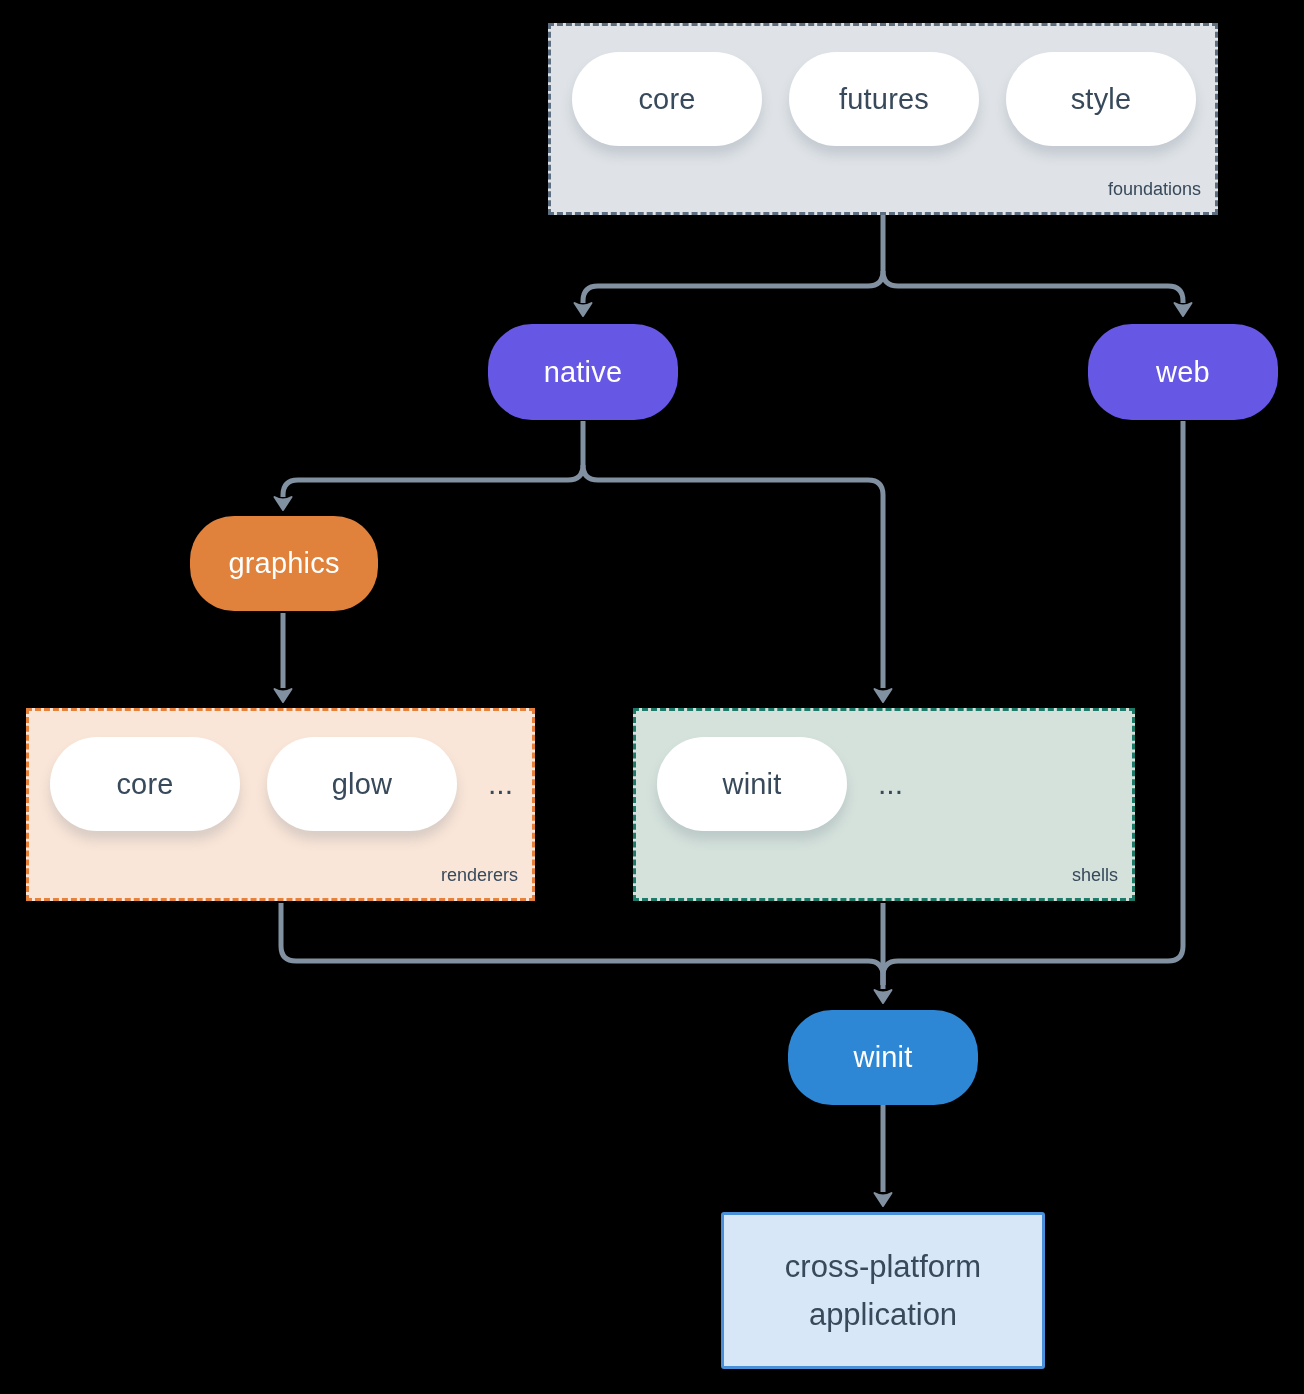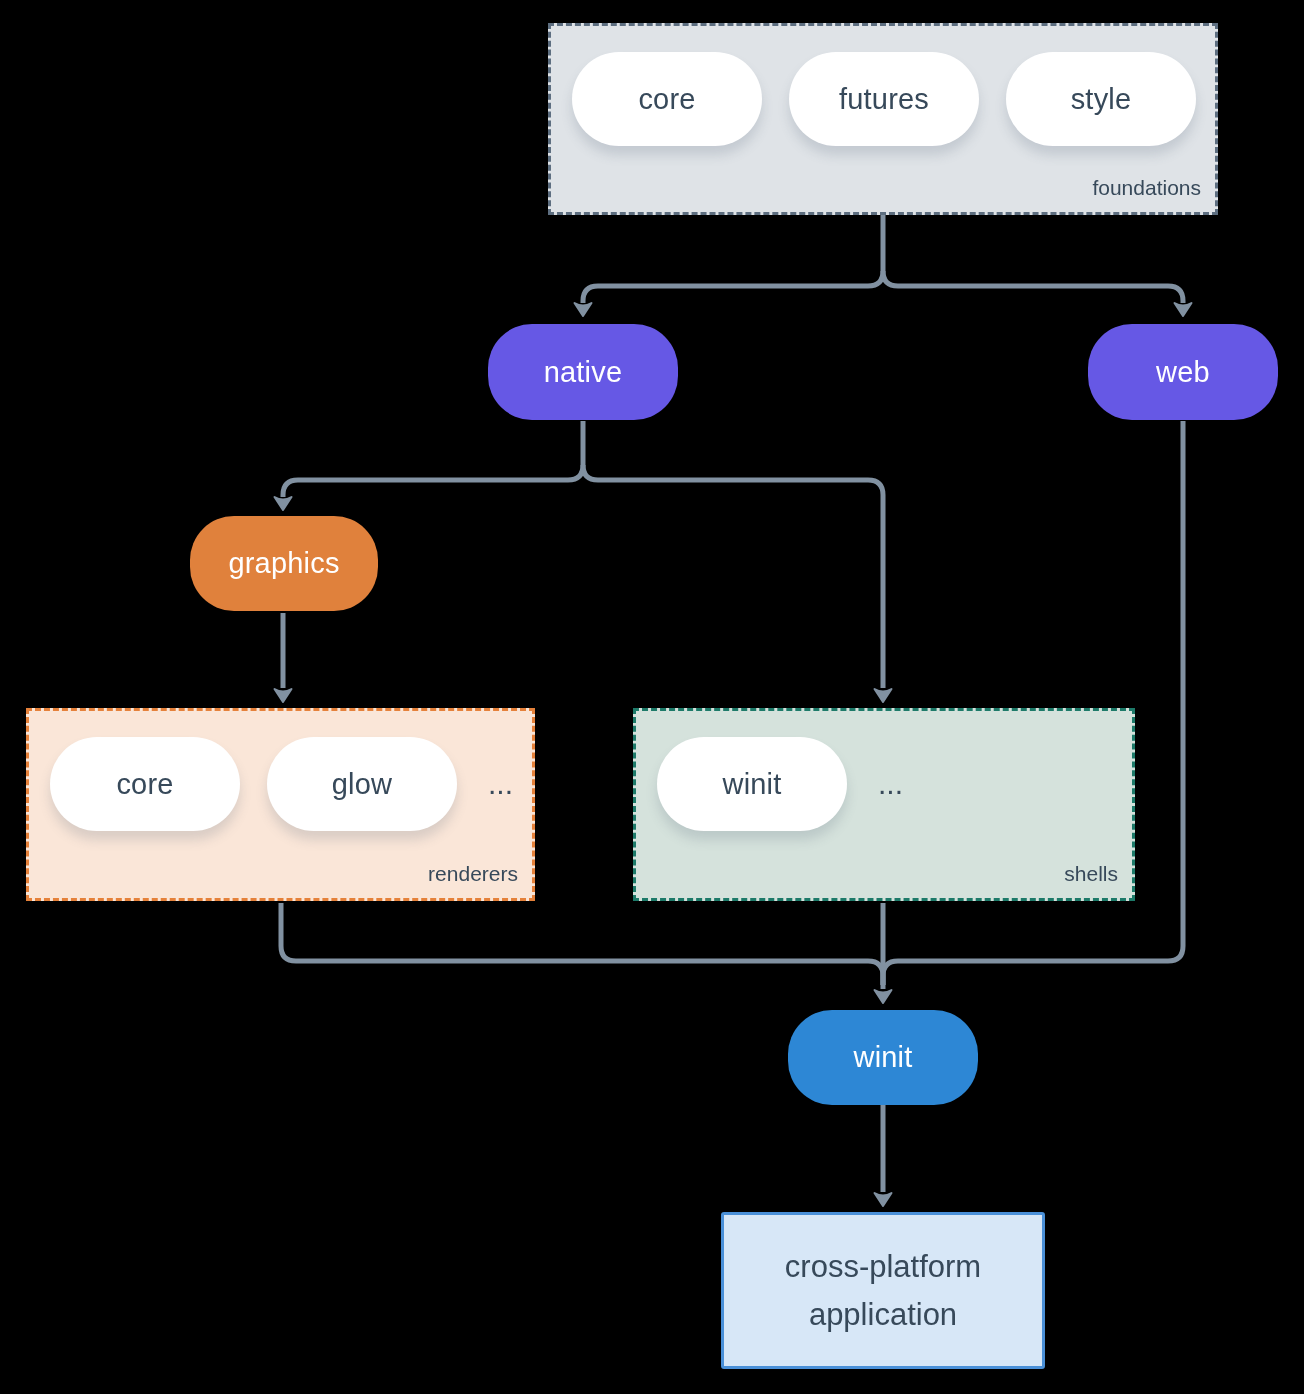--- a/index.html
+++ b/index.html
@@ -42,21 +42,21 @@
     width:190px;height:94px;border-radius:47px;
     background:var(--pill-bg,#fff);
     color:var(--text-dark,#37495a);
     box-shadow:0 9px 12px rgba(70,90,110,0.18);
   }
   .ellipsis{
     font-size:30px;color:var(--text-dark,#37495a);margin-left:4px;
   }
   .group-label{
     position:absolute;right:14px;bottom:12px;
-    font-size:21px;color:var(--text-dark,#37495a);
+    font-size:18px;color:var(--text-dark,#37495a);
   }
   .color-pill{
     position:absolute;width:190px;height:96px;border-radius:44px;
     color:var(--node-text-light,#fff);
   }
   .pill-native{left:488px;top:324px;background:var(--node-purple,#6658e5);}
   .pill-web{left:1088px;top:324px;background:var(--node-purple,#6658e5);}
   .pill-graphics{left:190px;top:516px;width:188px;height:95px;background:var(--node-orange,#e0813c);}
   .pill-iced{left:788px;top:1010px;height:95px;background:var(--node-blue,#2d87d5);}
   .app-box{

